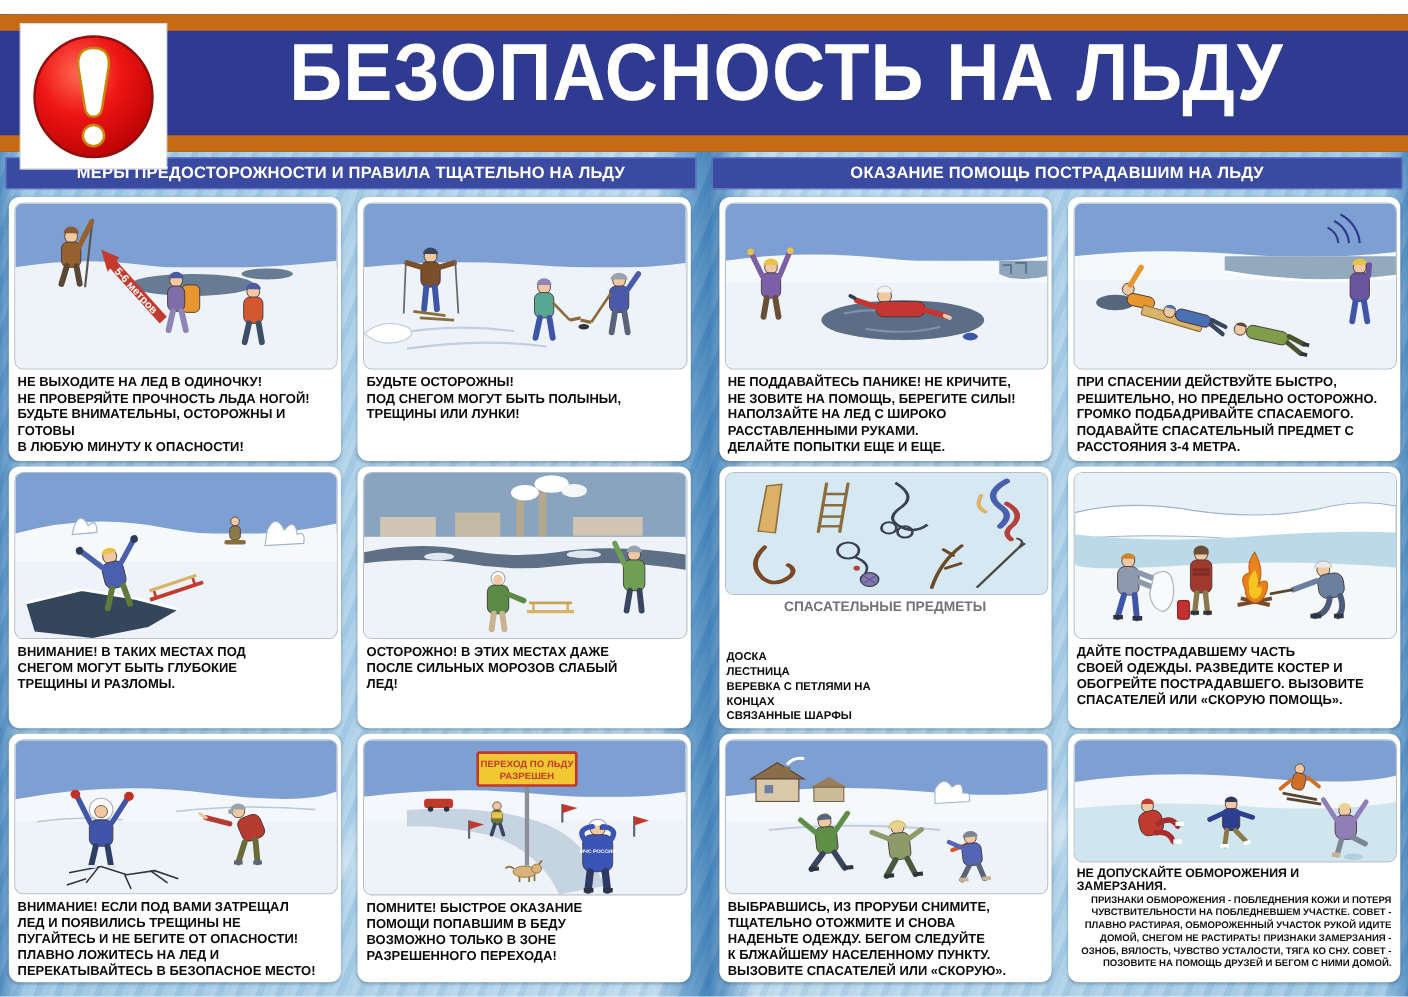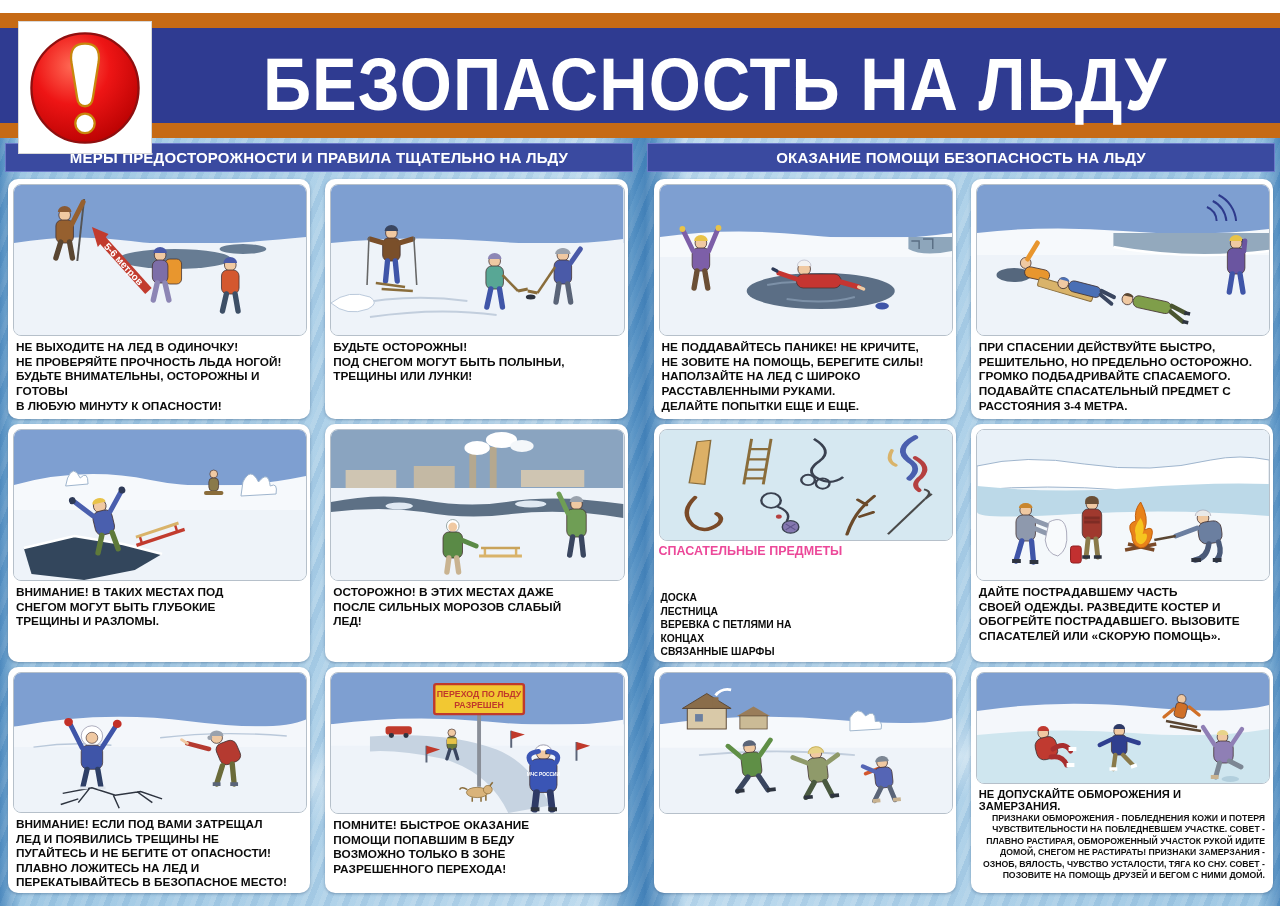--- a/index.html
+++ b/index.html
@@ -9,37 +9,37 @@
     background:
       radial-gradient(90px 50px at 6% 55%, rgba(255,255,255,.55), rgba(255,255,255,0) 70%),
       radial-gradient(120px 70px at 94% 30%, rgba(255,255,255,.5), rgba(255,255,255,0) 70%),
       radial-gradient(100px 60px at 75% 82%, rgba(255,255,255,.4), rgba(255,255,255,0) 70%),
       radial-gradient(110px 60px at 25% 85%, rgba(255,255,255,.35), rgba(255,255,255,0) 70%),
       repeating-linear-gradient(112deg, rgba(255,255,255,.10) 0 5px, rgba(90,150,200,.13) 5px 11px, rgba(185,222,245,.10) 11px 17px),
       linear-gradient(90deg,#4c88bd 0%,#9dc6e2 1.6%,#bedaed 46.5%,#4f8cc0 49.6%,#3e7db5 50.4%,#bedaed 53.5%,#9dc6e2 98.4%,#4c88bd 100%);
   }
   .banner{position:relative;margin-top:13px;height:95px;background:#2f3b91;
     border-top:15px solid #c66a15;border-bottom:15px solid #c66a15;
-    display:flex;align-items:flex-end;}
+    display:flex;align-items:flex-start;}
   .banner-title{flex:1;text-align:center;margin-left:150px;color:#ffffff;font-weight:bold;
     font-size:67px;letter-spacing:1px;transform:scaleY(1.1);white-space:nowrap;}
   .alert-box{position:absolute;left:18px;top:8px;width:132px;height:131px;background:#fff;
     z-index:6;display:flex;align-items:center;justify-content:center;border:1px solid #d8d8d8;}
   .sections{display:flex;gap:14px;margin:5px 5px 0 5px;}
   .section-band{flex:1;height:27px;background:#3a4aa0;border:1px solid #6a78c8;
     display:flex;align-items:center;justify-content:center;color:#fff;font-weight:bold;font-size:15px;letter-spacing:.2px;}
   .grid{display:flex;gap:26px;padding:7px 7px 0 8px;}
   .half{flex:1;display:grid;grid-template-columns:1fr 1fr;grid-template-rows:240px 238px 226px;gap:5px 15px;}
   .card{background:#ffffff;border-radius:10px;padding:5px 5px 3px;
     box-shadow:0 1px 3px rgba(20,50,90,.35);display:flex;flex-direction:column;overflow:hidden;}
   .ill{width:100%;height:150px;border:1px solid #b6c0ca;border-radius:8px;background:#eef3f9;display:block;}
   .h140 .ill{height:140px;}
   .h110 .ill{height:110px;}
   .cap{font-weight:bold;font-size:11.8px;line-height:1.24;color:#0b0b0b;padding:4px 3px 0;white-space:pre-line;}
-  .cap7-title{text-align:left;font-weight:bold;font-size:12.5px;margin-top:3px;color:#ec4899;}
+  .cap7-title{text-align:center;font-weight:bold;font-size:12.5px;margin-top:3px;color:#737373;}
   .cap7-cols{display:flex;padding:1px 2px 0;}
   .cap7-col{font-weight:bold;font-size:10.3px;line-height:1.32;color:#0b0b0b;margin-top:32px;}
   .cap7-col.left{width:57%;}
   .cap12-head{font-weight:bold;font-size:11.2px;padding:4px 3px 1px;color:#0b0b0b;}
   .cap12-body{font-weight:bold;font-size:8.7px;line-height:1.32;padding:0 3px;color:#111;text-align:right;}
   svg text{font-family:"Liberation Sans",sans-serif;}
 </style>
 </head>
 <body>
 
@@ -59,21 +59,21 @@
       <circle cx="50" cy="81" r="8.5" fill="#ffffff" stroke="#c8860b" stroke-width="2"></circle>
     </svg>
   </div>
 
   <div class="banner">
     <div class="banner-title">БЕЗОПАСНОСТЬ НА ЛЬДУ</div>
   </div>
 
   <div class="sections">
     <div class="section-band">МЕРЫ ПРЕДОСТОРОЖНОСТИ И ПРАВИЛА ТЩАТЕЛЬНО НА ЛЬДУ</div>
-    <div class="section-band">ОКАЗАНИЕ ПОМОЩИ БЕЗОПАСНОСТЬ НА ЛЬДУ</div>
+    <div class="section-band">ОКАЗАНИЕ ПОМОЩЬ ПОСТРАДАВШИМ НА ЛЬДУ</div>
   </div>
 
   <div class="grid">
 
     <div class="half">
 
       <div class="card">
         <svg class="ill" viewBox="0 0 300 150" preserveAspectRatio="none">
           <rect width="300" height="150" fill="#eef3f9"></rect>
           <rect width="300" height="58" fill="#7e9fd1"></rect>
@@ -533,20 +533,25 @@
           <g transform="translate(228,96) rotate(-6)">
             <circle cx="0" cy="0" r="5.5" fill="#f0c9a2" stroke="#433" stroke-width=".8"></circle>
             <path d="M-7,-1 a7,6 0 0 1 14,0" fill="#7d8794"></path>
             <line x1="-4" y1="6" x2="-18" y2="10" stroke="#d4582f" stroke-width="4" stroke-linecap="round"></line>
             <rect x="-9" y="5" width="18" height="22" rx="6" fill="#5565b5" stroke="#433" stroke-width=".8"></rect>
             <line x1="-8" y1="9" x2="-20" y2="2" stroke="#5565b5" stroke-width="4.5" stroke-linecap="round"></line>
             <path d="M-4,27 l-8,13 M5,27 l4,14" stroke="#5a6478" stroke-width="5" stroke-linecap="round" fill="none"></path>
             <path d="M-14,40 h8 M7,41 h8" stroke="#c9b391" stroke-width="4"></path>
           </g>
         </svg>
+        <div class="cap">ВЫБРАВШИСЬ, ИЗ ПРОРУБИ СНИМИТЕ,
+ТЩАТЕЛЬНО ОТОЖМИТЕ И СНОВА
+НАДЕНЬТЕ ОДЕЖДУ. БЕГОМ СЛЕДУЙТЕ
+К БЛЖАЙШЕМУ НАСЕЛЕННОМУ ПУНКТУ.
+ВЫЗОВИТЕ СПАСАТЕЛЕЙ ИЛИ «СКОРУЮ».</div>
       </div>
 
       <div class="card h110">
         <svg class="ill" viewBox="0 0 300 110" preserveAspectRatio="none">
           <rect width="300" height="110" fill="#d9ecf3"></rect>
           <rect width="300" height="38" fill="#7e9fd1"></rect>
           <path d="M0,38 Q80,26 170,34 T300,32 V62 H0 Z" fill="#f4f7fb"></path>
           <path d="M0,62 Q80,54 160,60 T300,56 V110 H0 Z" fill="#cfe6ef"></path>
           <g transform="translate(210,34)">
             <circle cx="0" cy="-8" r="4.5" fill="#f0c9a2" stroke="#433" stroke-width=".7"></circle>

